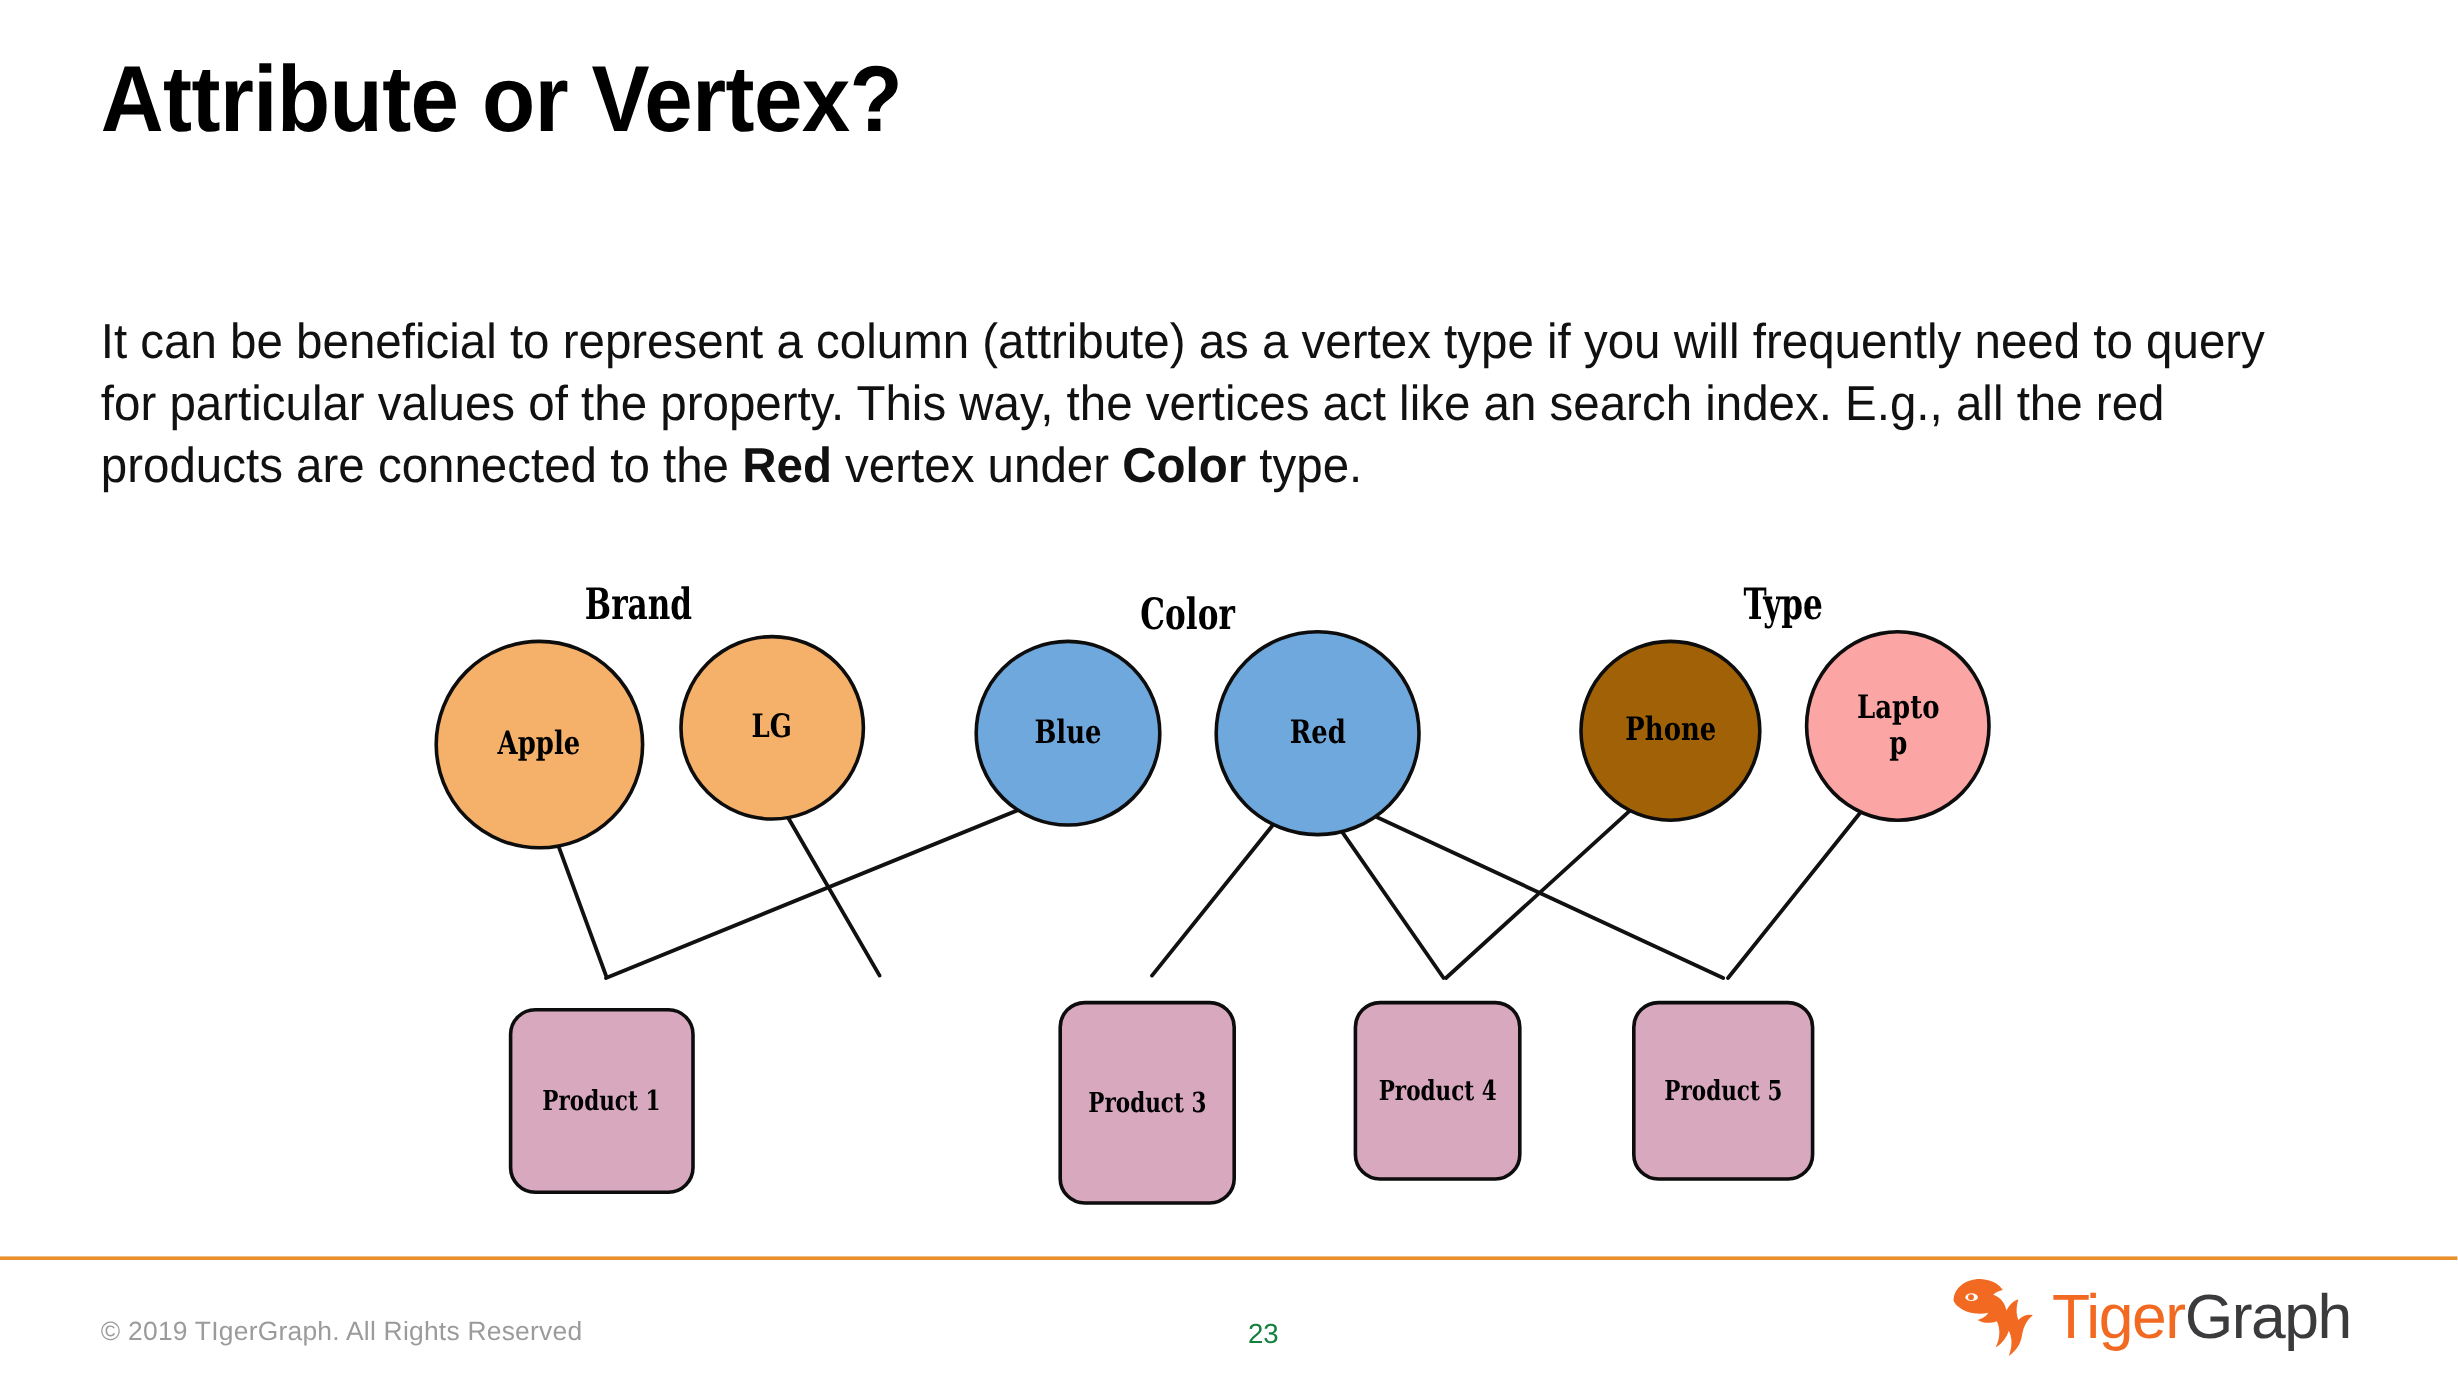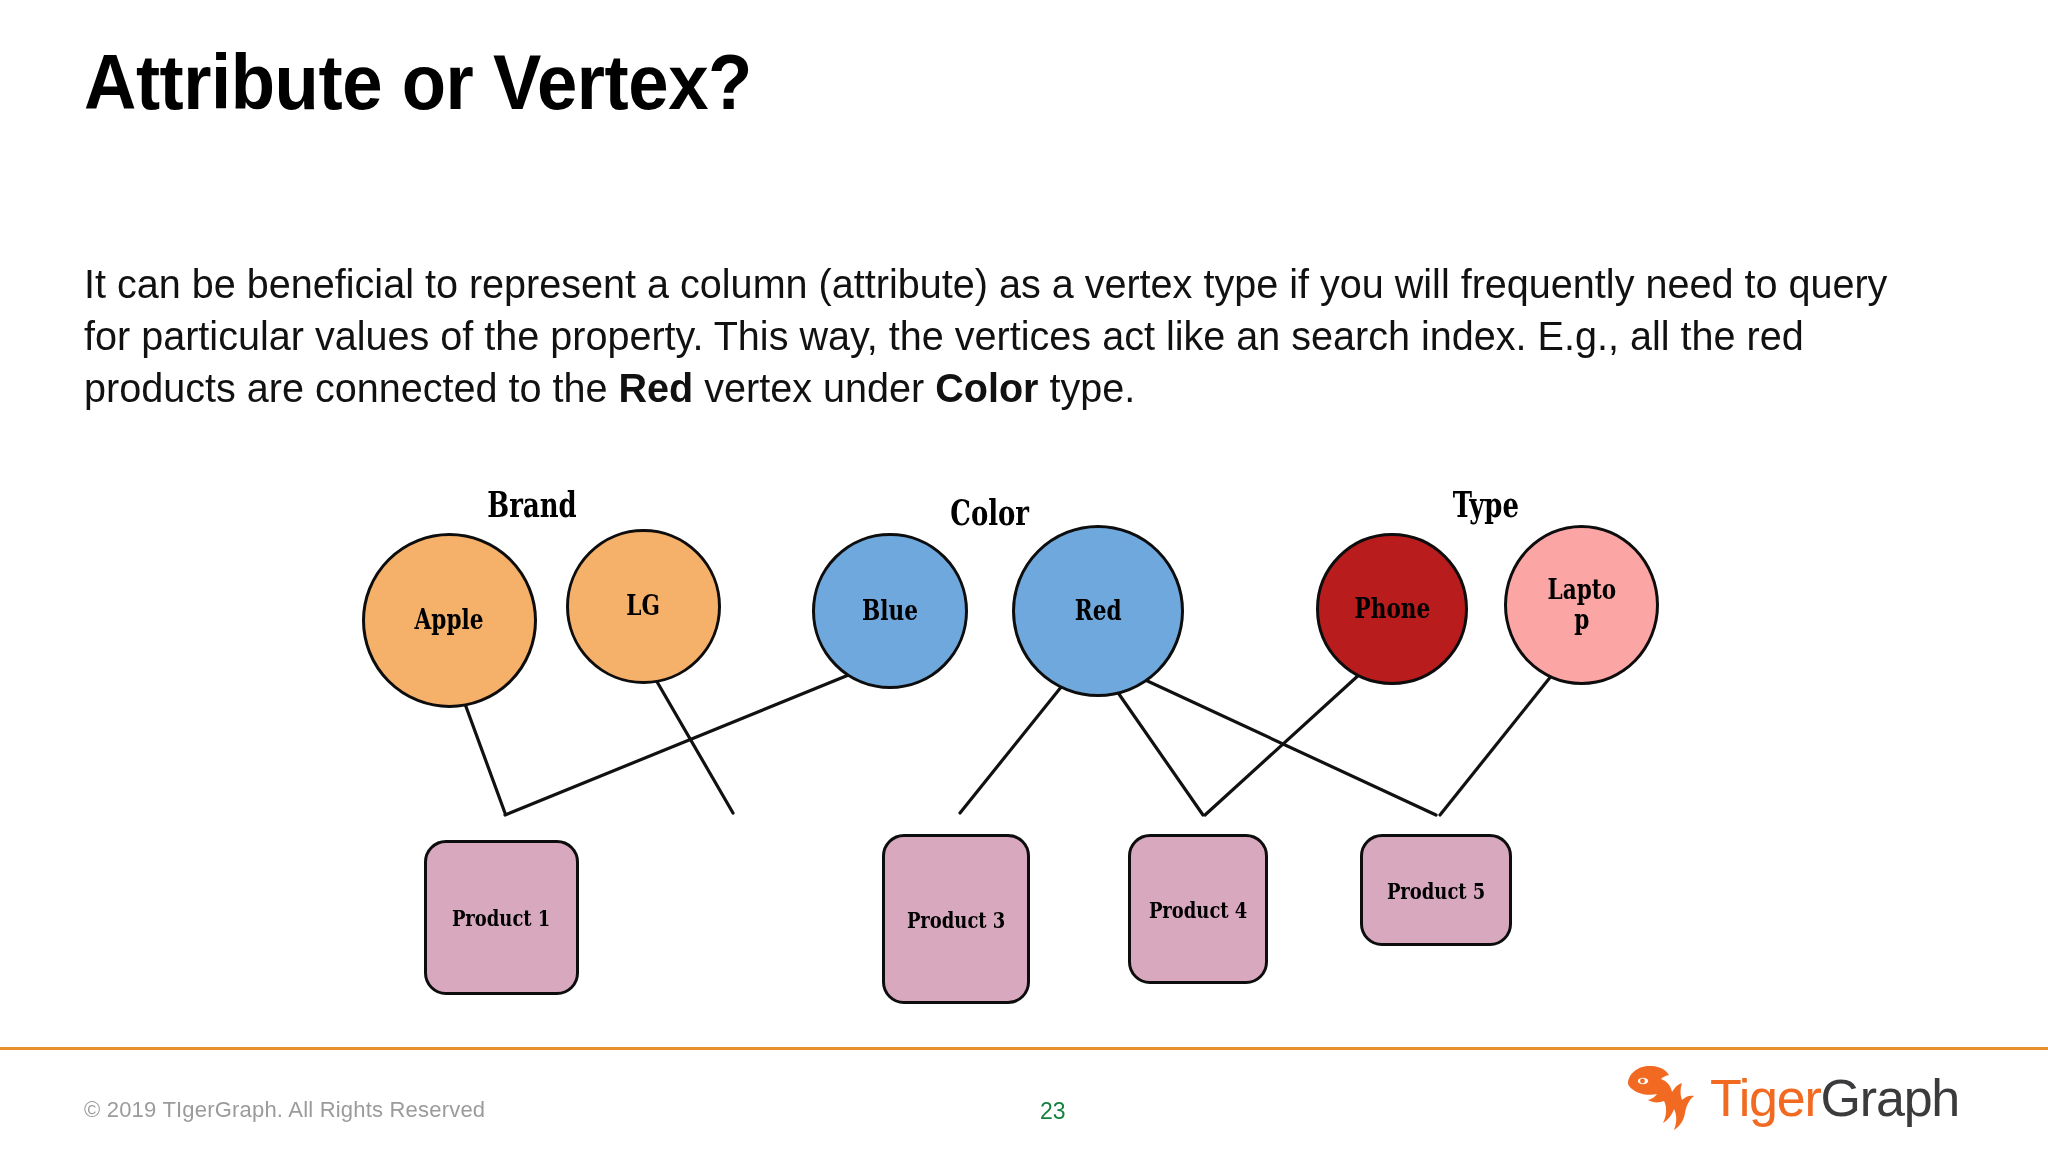--- a/index.html
+++ b/index.html
@@ -203,21 +203,21 @@
   </div>
 
   <div class="node-circle" style="left:566px; top:44px; width:155px; height:155px; background:#f5b06a;">
     <span>LG</span>
   </div>
 
   <div class="node-circle" style="left:1012px; top:40px; width:172px; height:172px; background:#6fa8dc;">
     <span>Red</span>
   </div>
 
-  <div class="node-circle" style="left:1316px; top:48px; width:152px; height:152px; background:#b91c1c;text-align:center;">
+  <div class="node-circle" style="left:1316px; top:48px; width:152px; height:152px; background:#a16207;text-align:center;">
     <span>Phone</span>
   </div>
 
   <div class="node-circle" style="left:1504px; top:40px; width:155px; height:160px; background:#fca5a5; white-space:pre-line;">
     <span>Lapto
 p</span>
   </div>
 
   <div class="product-box" style="left:424px; top:328px; width:155px; height:155px;">
     <span>Product 1</span>
@@ -225,21 +225,21 @@
 
 
   <div class="product-box" style="left:882px; top:322px; width:148px; height:170px;">
     <span>Product 3</span>
   </div>
 
   <div class="product-box" style="left:1128px; top:322px; width:140px; height:150px;">
     <span>Product 4</span>
   </div>
 
-  <div class="product-box" style="left:1360px; top:322px; width:152px; height:112px;">
+  <div class="product-box" style="left:1360px; top:322px; width:152px; height:150px;">
     <span>Product 5</span>
   </div>
 
 </div>
 
 <div id="footer-rule"></div>
 
 <div id="footer-copyright">© 2019 TIgerGraph. All Rights Reserved</div>
 
 <div id="footer-pagenum">23</div>

